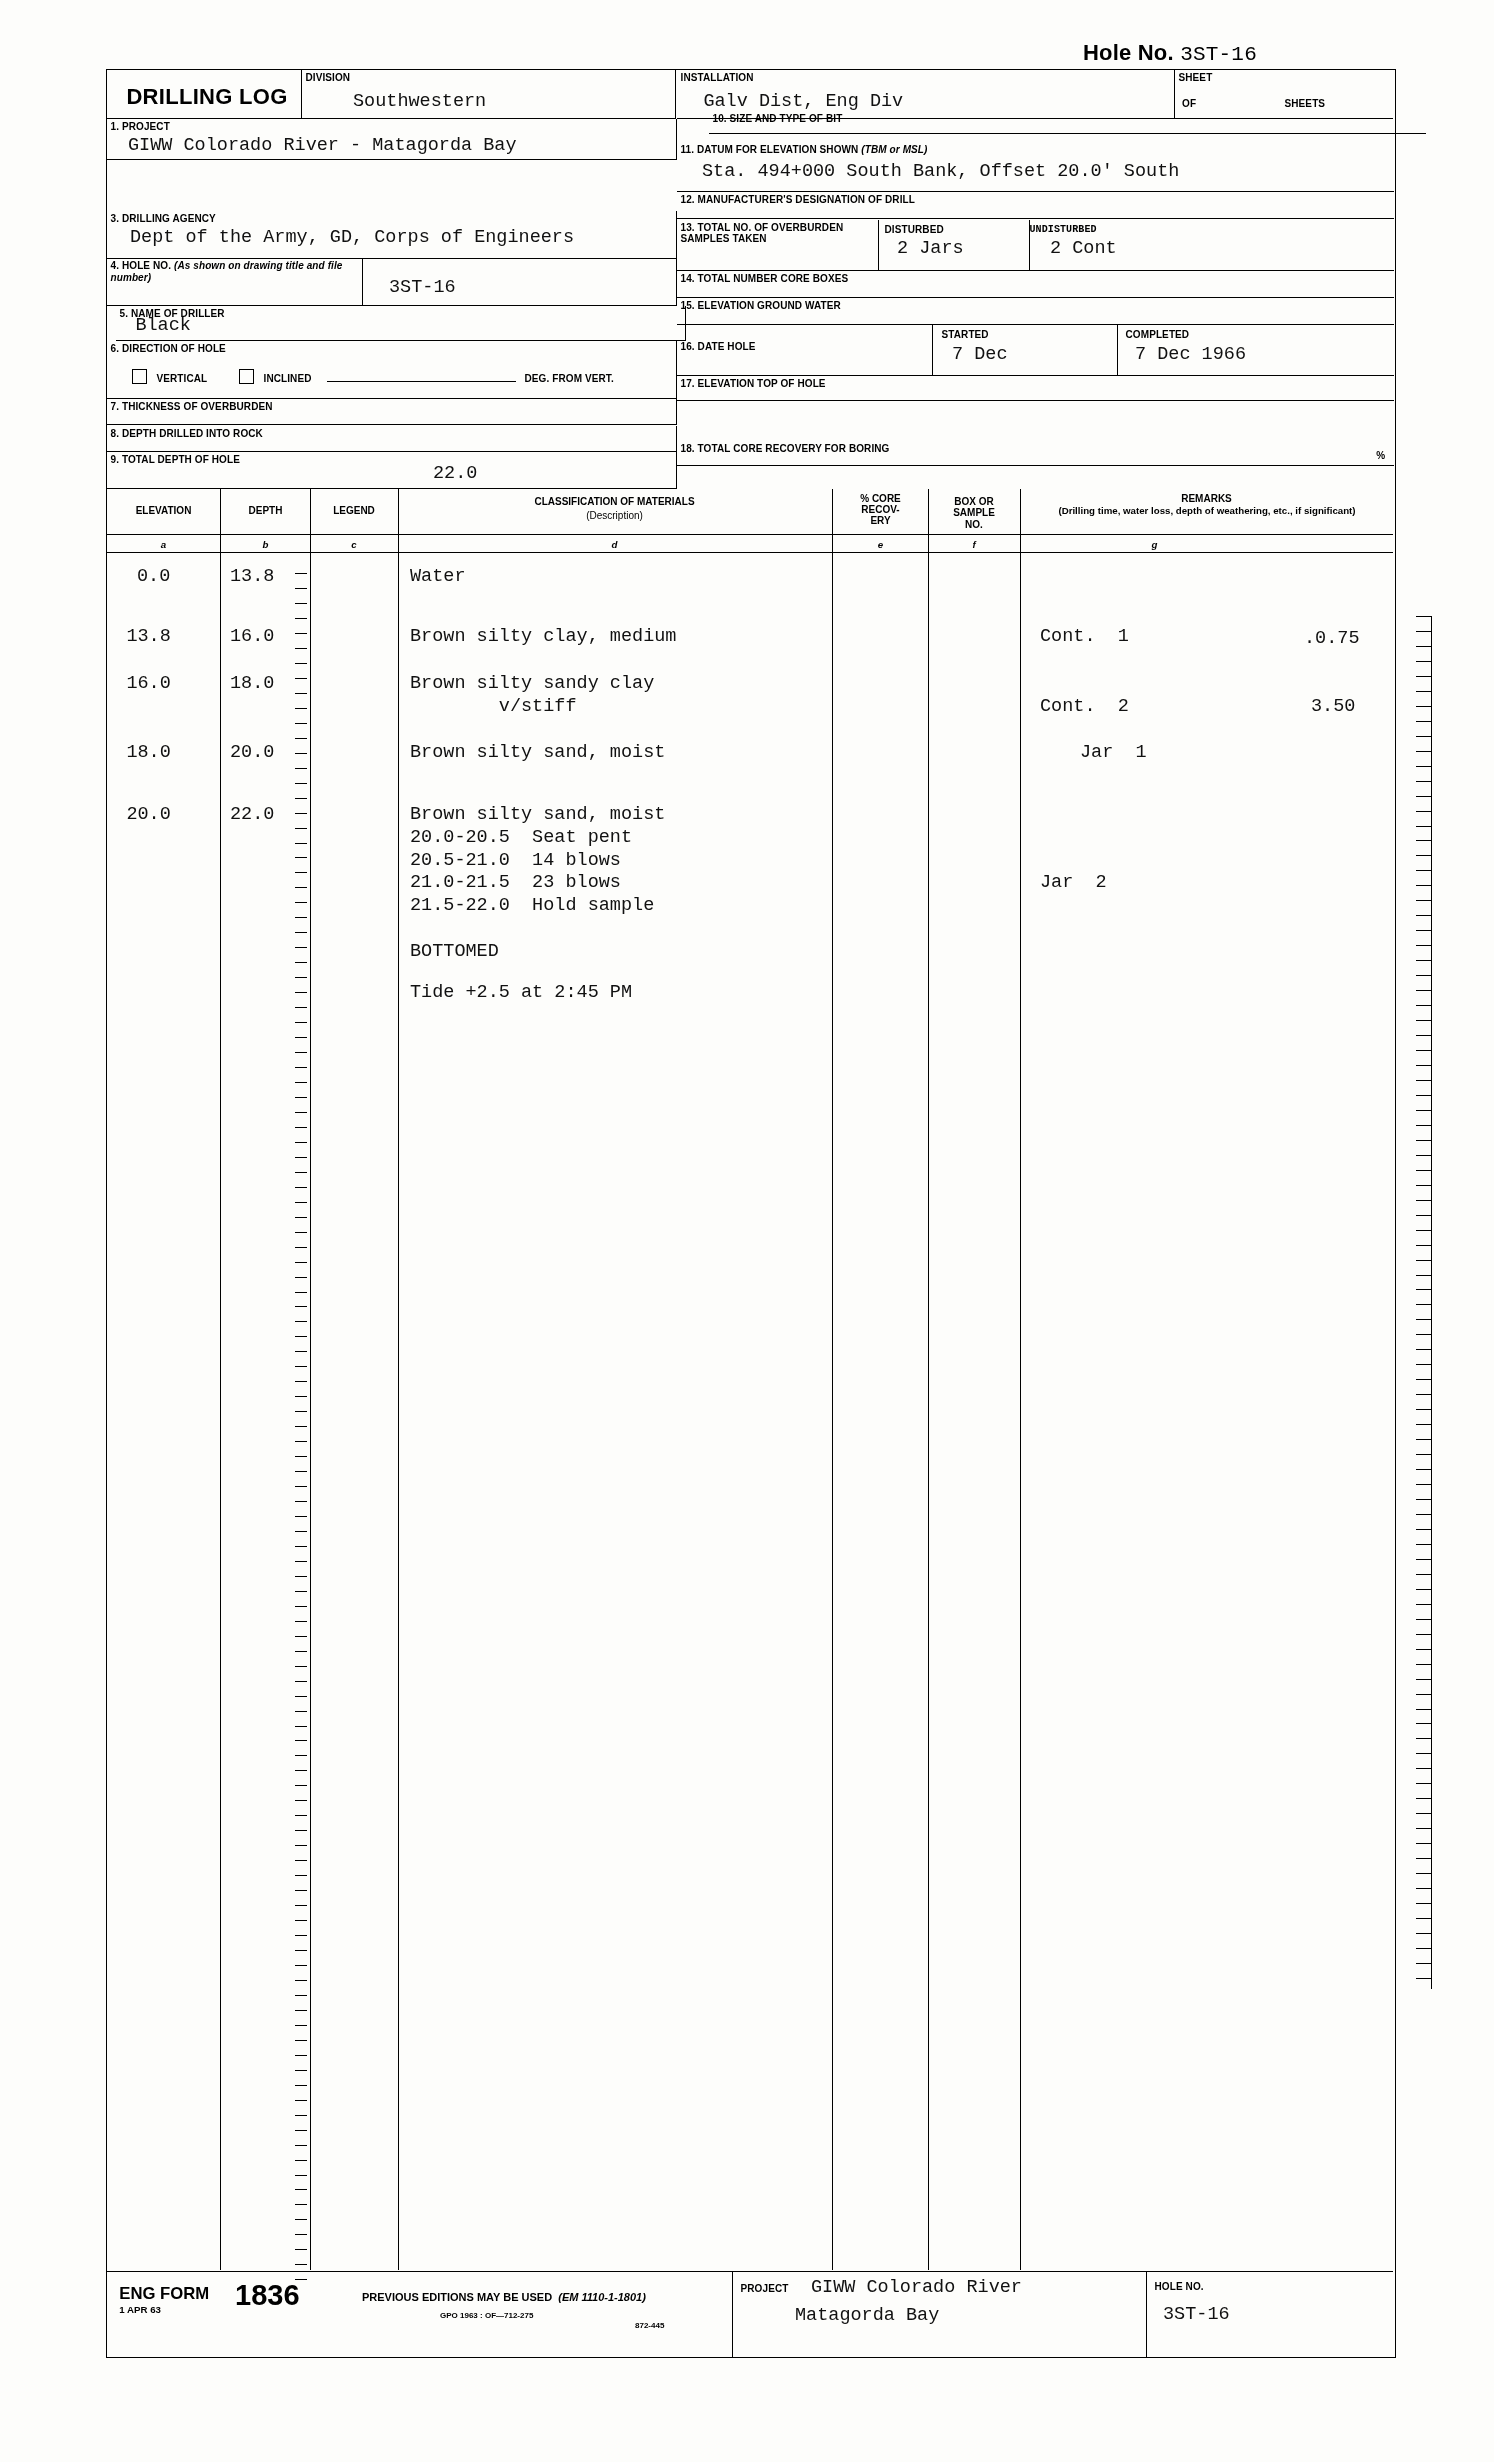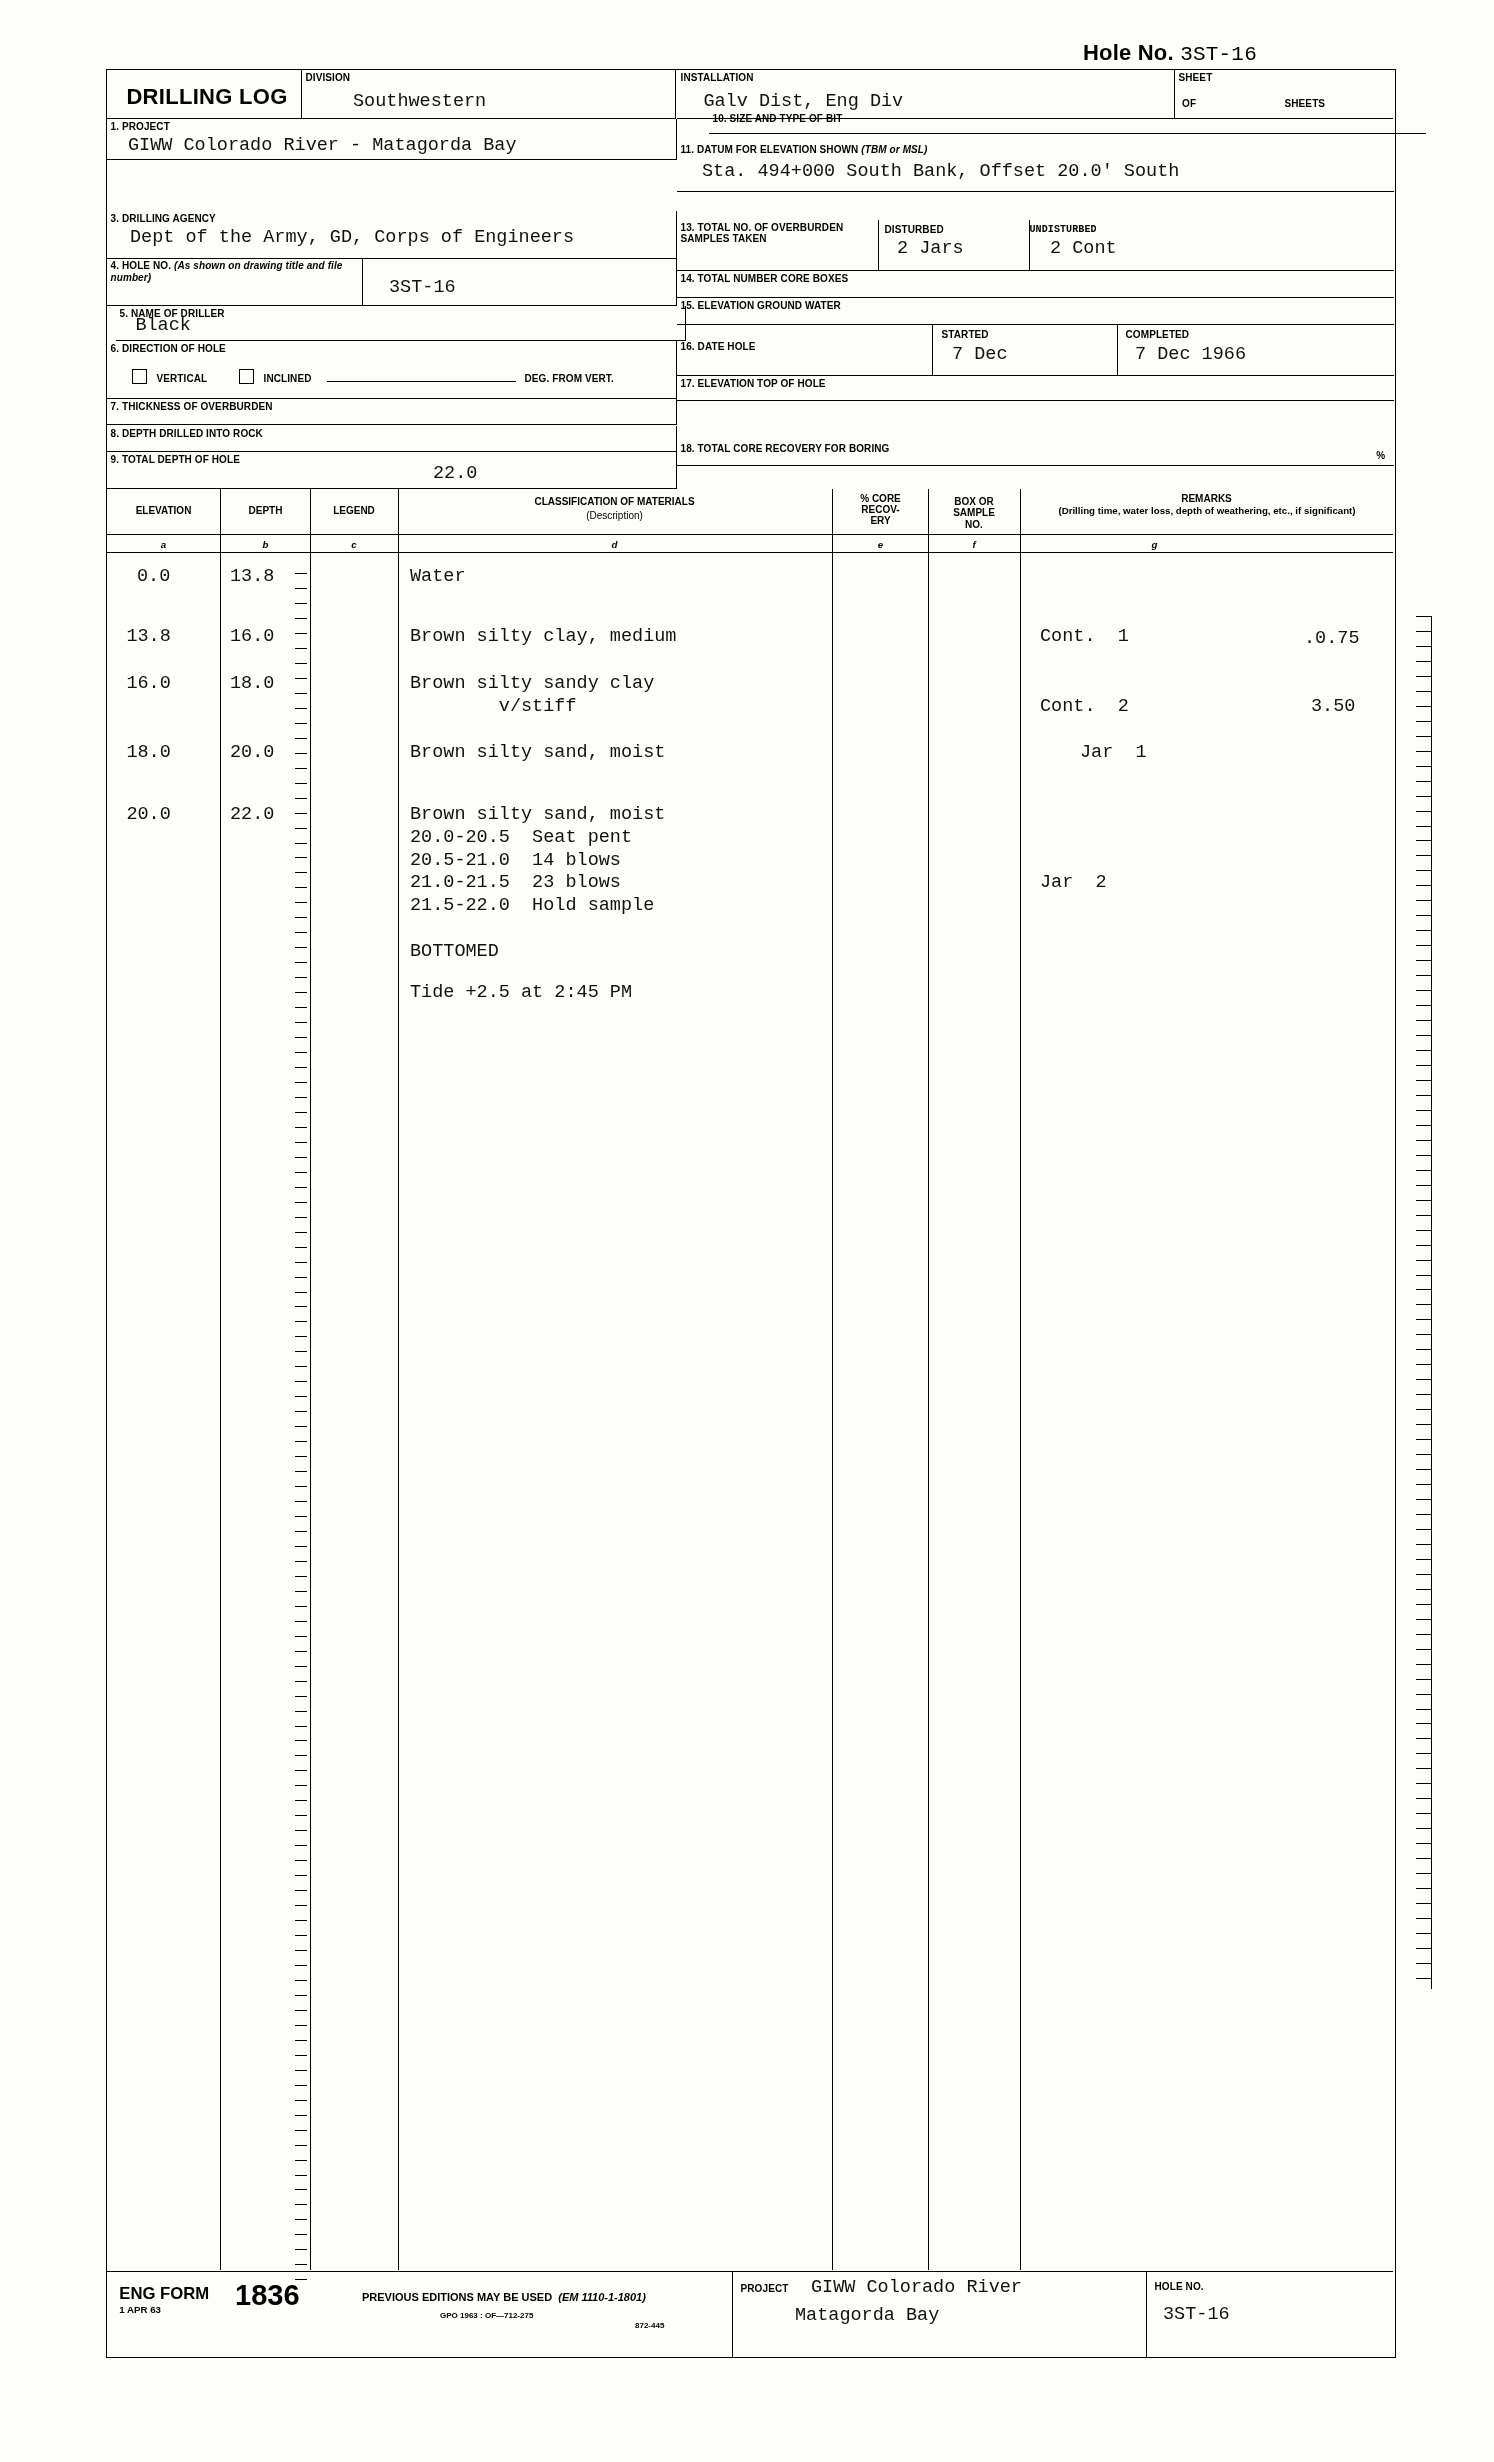--- a/index.html
+++ b/index.html
@@ -73,20 +73,23 @@
     <div class="cell b-b" style="left:570px;top:41px;width:717px;height:23px;margin-left:32px;">
       <div class="lbl"><span>10.</span> <span>SIZE AND TYPE OF BIT</span></div>
     </div>
 
     <div class="cell b-b" style="left:570px;top:72px;width:717px;height:50px;">
       <div class="lbl"><span>11.</span> <span>DATUM FOR ELEVATION SHOWN</span> <i>(TBM or MSL)</i></div>
       <div class="hand" style="position:absolute;left:25px;top:19.4px;">Sta. 494+000 South Bank, Offset 20.0' South</div>
     </div>
 
 
+    <div class="cell b-b" style="left:570px;top:122px;width:717px;height:27px;">
+      <div class="lbl"><span>12.</span> <span>MANUFACTURER'S DESIGNATION OF DRILL</span></div>
+    </div>
 
     <div class="cell b-r b-b" style="left:0;top:141px;width:570px;height:48px;">
       <div class="lbl"><span>3.</span> <span>DRILLING AGENCY</span></div>
       <div class="hand" style="position:absolute;left:23px;top:16px;">Dept of the Army, GD, Corps of Engineers</div>
     </div>
 
     <div class="cell b-b" style="left:570px;top:150px;width:717px;height:51px;">
       <div class="lbl" style="line-height:11.4px;width:185px;white-space:normal;"><span>13.</span> <span>TOTAL NO. OF OVERBURDEN SAMPLES TAKEN</span></div>
       <div class="line" style="left:201px;top:0;width:0.9px;height:51px;"></div>
       <div class="lbl" style="position:absolute;left:204px;top:1.8px;">DISTURBED</div>

